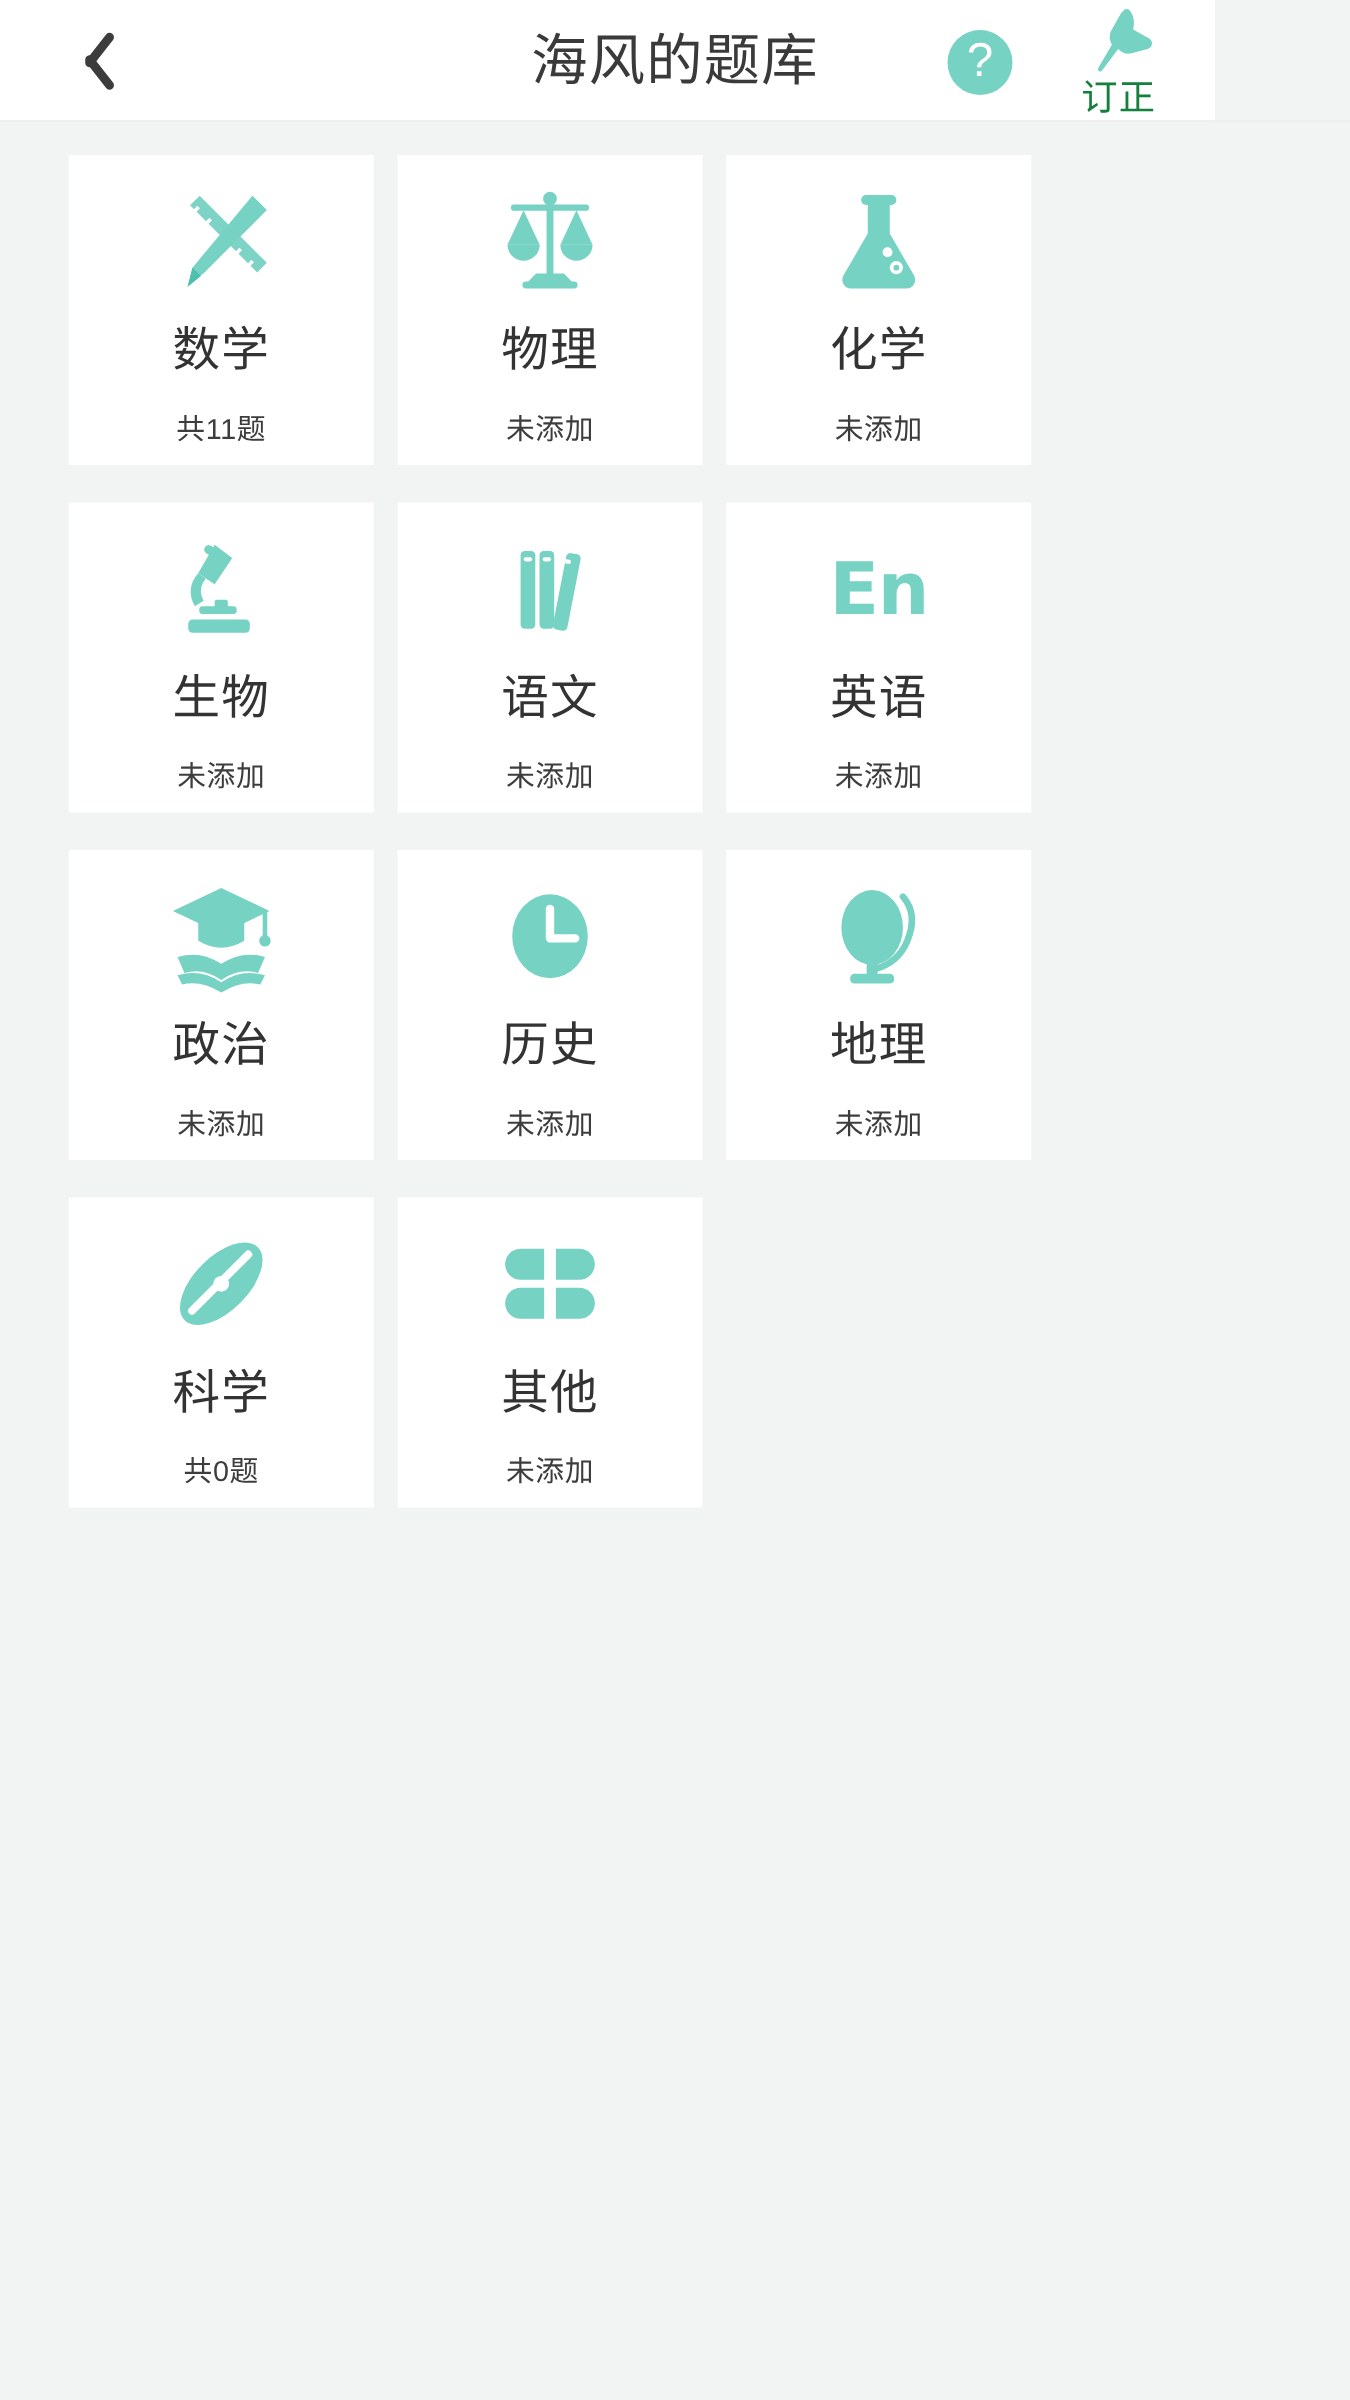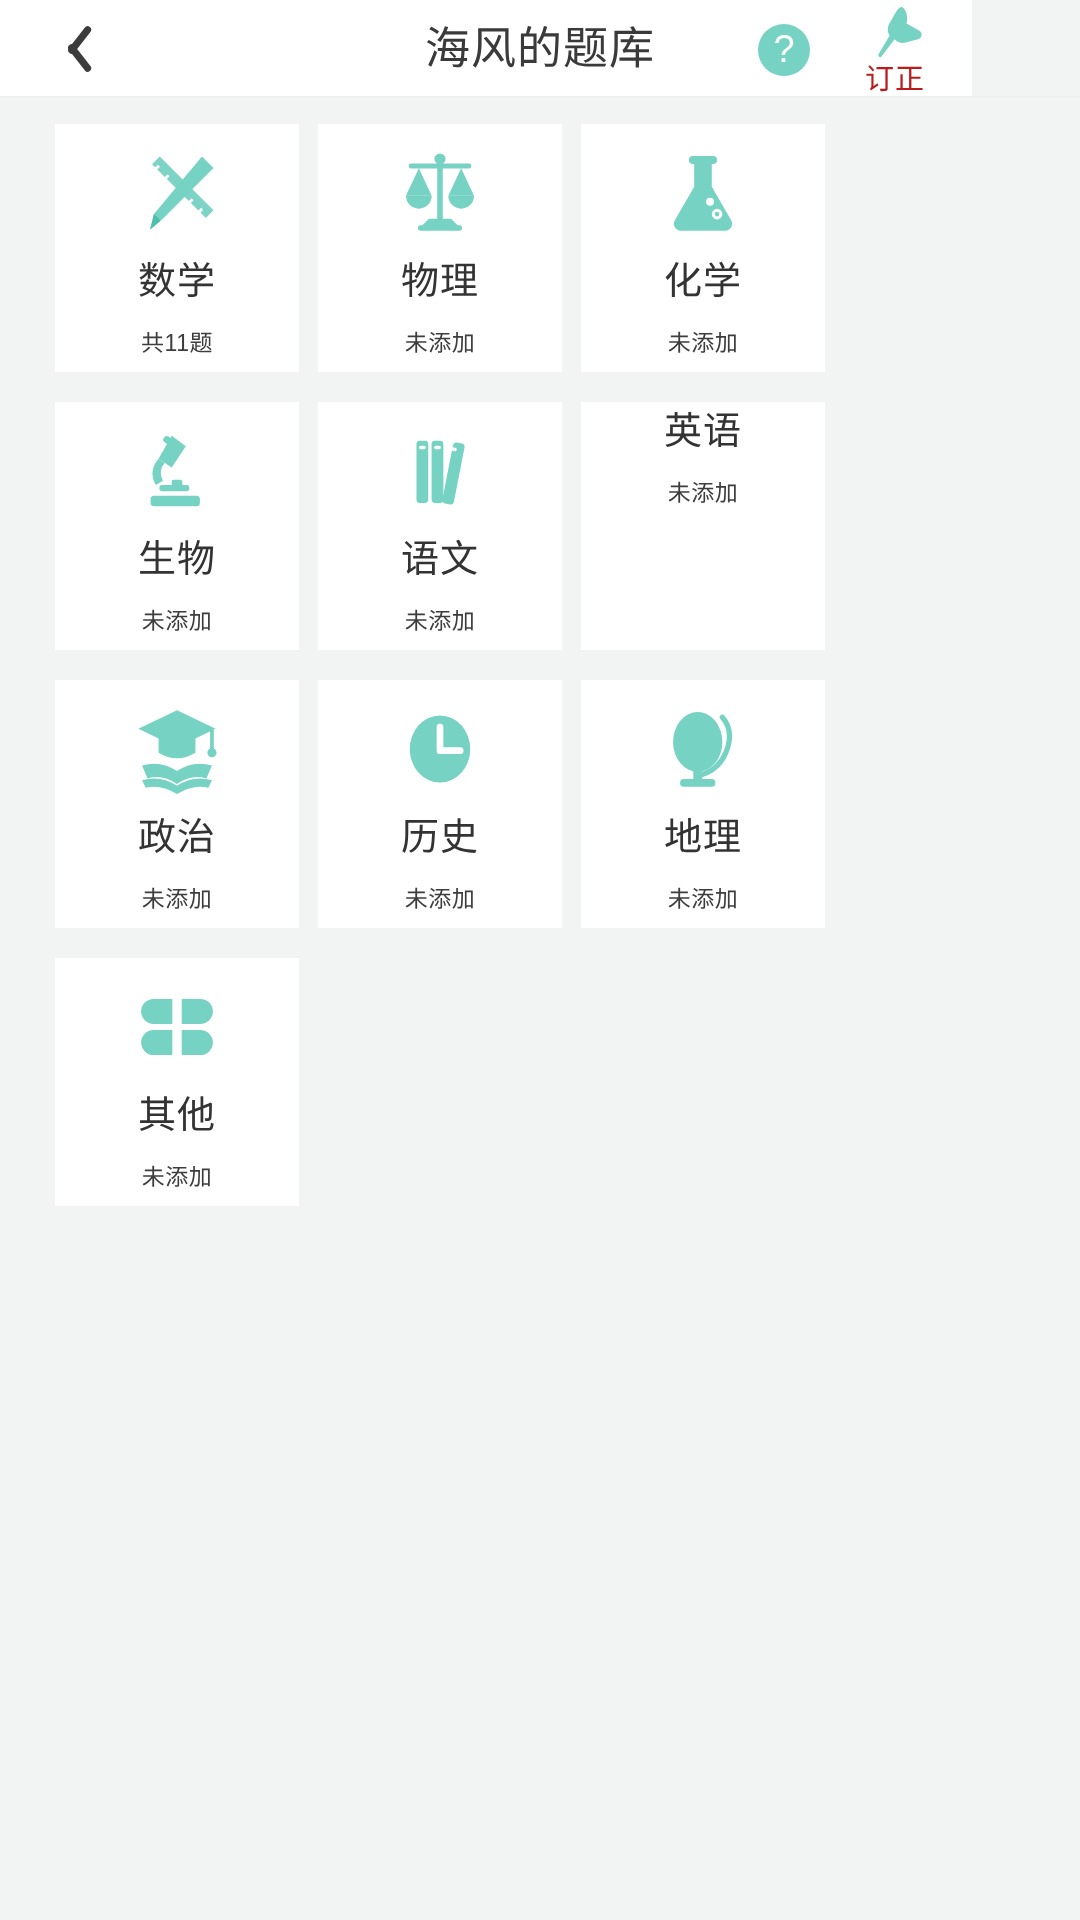--- a/index.html
+++ b/index.html
@@ -111,21 +111,21 @@
     align-items: center;
     cursor: pointer;
   }
   .correct-button .pin-wrap {
     width: 64px;
     height: 58px;
     display: block;
   }
   .correct-button .correct-label {
     font-size: 29px;
-    color: #b91c1c;
+    color: #15803d;
     line-height: 1;
     margin-top: 1px;
     letter-spacing: 1px;
   }
 
   
   .grid {
     padding: 26px 55px 0 55px;
     display: grid;
     grid-template-columns: repeat(3, 244px);
@@ -296,20 +296,23 @@
         <rect x="25" y="20" width="8" height="4" rx="2" fill="#ffffff"></rect>
         <rect x="43" y="20" width="8" height="4" rx="2" fill="#ffffff"></rect>
         <rect x="62" y="22" width="8" height="4" rx="2" fill="#ffffff" transform="rotate(11 66 24)"></rect>
       </svg>
     </div>
     <div class="card-title">语文</div>
     <div class="card-sub">未添加</div>
   </div>
 
   <div class="subject-card">
+    <div class="card-icon">
+      <span class="en-glyph">En</span>
+    </div>
     <div class="card-title">英语</div>
     <div class="card-sub">未添加</div>
   </div>
 
   <div class="subject-card">
     <div class="card-icon">
       <svg viewBox="0 0 100 100" width="92" height="92" aria-hidden="true">
         <g fill="#76d2c3">
           <path d="M50 8 L92 28 L50 48 L8 28 Z"></path>
           <path d="M30 36 v18 q20 12 40 0 V36 L50 46 Z"></path>
@@ -344,20 +347,33 @@
           <rect x="39" y="72" width="10" height="14" rx="3"></rect>
           <rect x="24" y="84" width="40" height="9" rx="4"></rect>
         </g>
         <path d="M72 14 q14 16 4 40 q-8 20 -30 26" stroke="#76d2c3" stroke-width="6" fill="none" stroke-linecap="round"></path>
       </svg>
     </div>
     <div class="card-title">地理</div>
     <div class="card-sub">未添加</div>
   </div>
 
+  <div class="subject-card">
+    <div class="card-icon">
+      <svg viewBox="0 0 100 100" width="90" height="90" aria-hidden="true">
+        <g transform="rotate(-45 50 50)">
+          <ellipse cx="50" cy="50" rx="46" ry="24" fill="#76d2c3"></ellipse>
+        </g>
+        <path d="M24 74 L74 24" stroke="#ffffff" stroke-width="7" stroke-linecap="round"></path>
+        <circle cx="50" cy="50" r="7" fill="#ffffff"></circle>
+      </svg>
+    </div>
+    <div class="card-title">科学</div>
+    <div class="card-sub">共0题</div>
+  </div>
 
   <div class="subject-card">
     <div class="card-icon">
       <svg viewBox="0 0 100 100" width="78" height="78" aria-hidden="true">
         <g fill="#76d2c3">
           <path d="M44 46 H20 a16 16 0 0 1 0 -32 h24 Z"></path>
           <path d="M56 46 H80 a16 16 0 0 0 0 -32 H56 Z"></path>
           <path d="M44 54 H20 a16 16 0 0 0 0 32 h24 Z"></path>
           <path d="M56 54 H80 a16 16 0 0 1 0 32 H56 Z"></path>
         </g>

